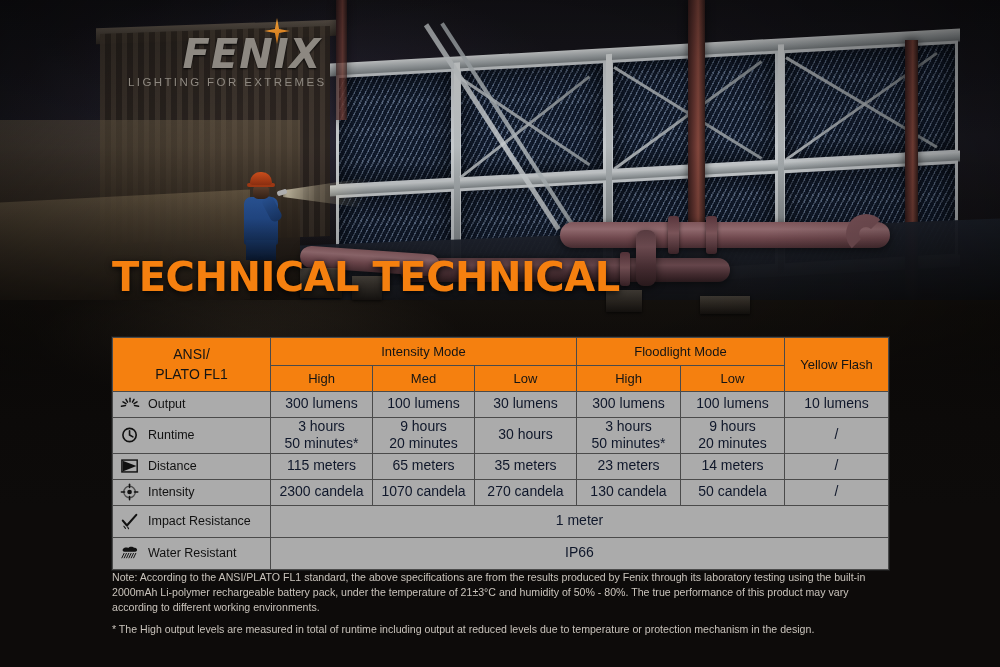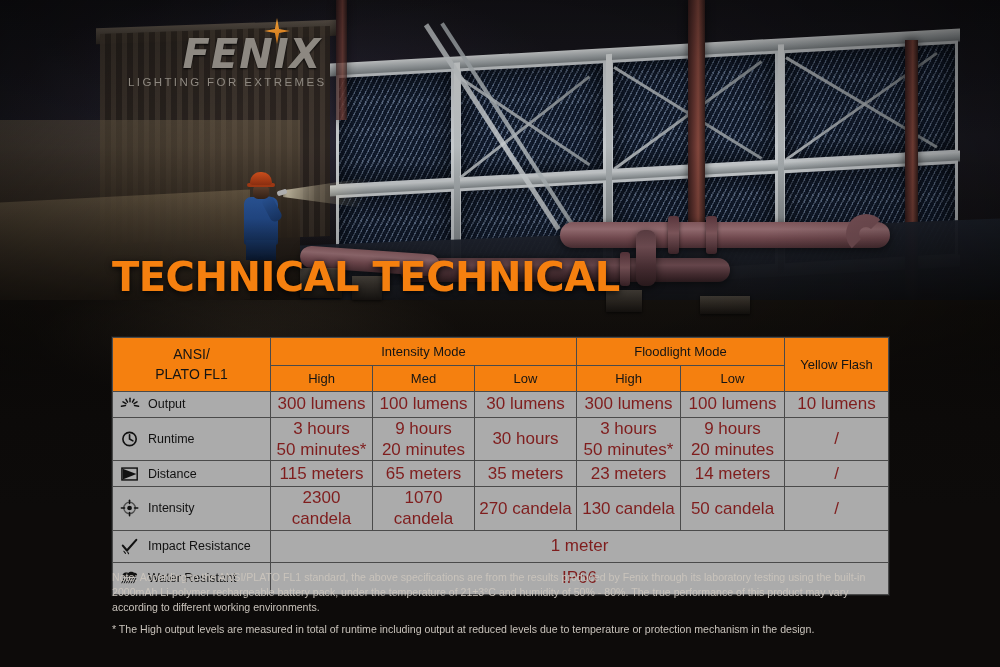--- a/index.html
+++ b/index.html
@@ -278,22 +278,22 @@
   .hdr-sub {
     background: #f5800f;
     color: #141414;
     font-weight: 700;
     font-size: 13px;
     height: 26px;
   }
   .body-cell {
     background: #ababab;
     height: 26px;
-    font-size: 17px;
-    color: #7f1d1d;
+    font-size: 14px;
+    color: #0f172a;
     line-height: 1.25;
   }
   .row-label {
     background: #ababab;
     text-align: left;
     font-weight: 700;
     font-size: 12.5px;
     color: #111;
     padding-left: 6px;
     white-space: nowrap;

